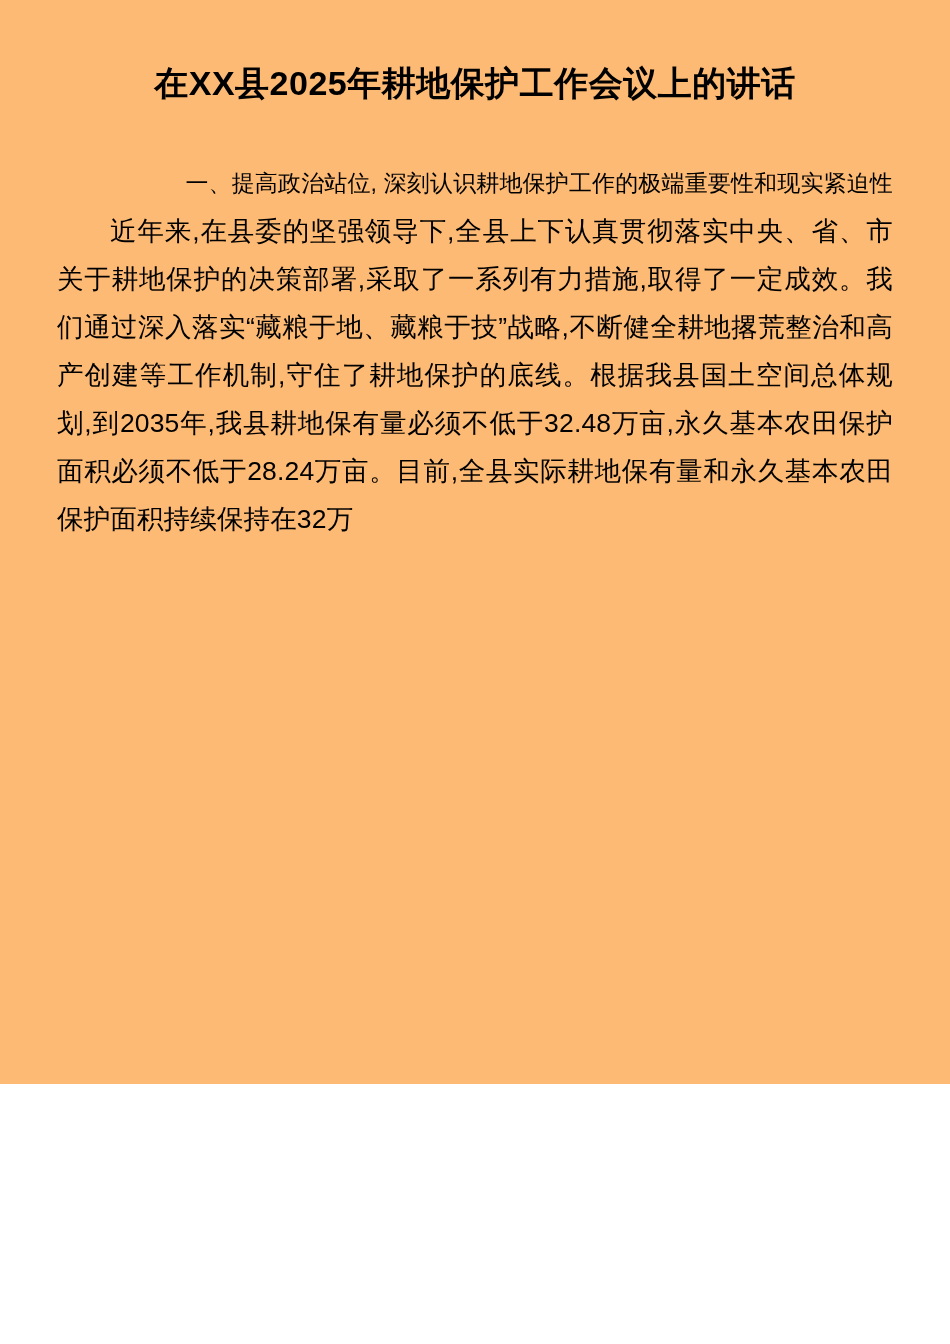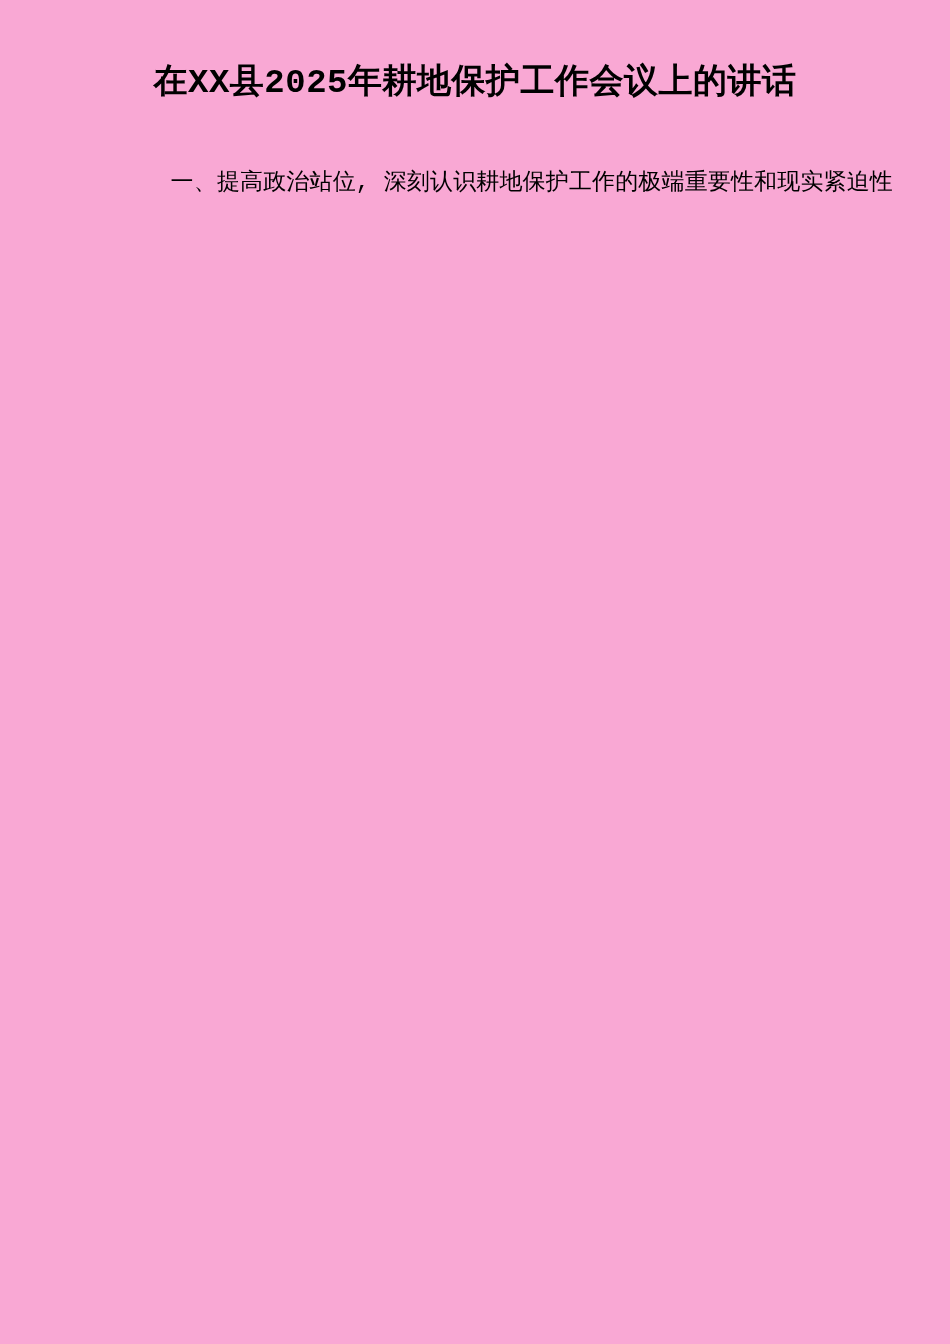--- a/index.html
+++ b/index.html
@@ -7,25 +7,24 @@
     padding: 0;
     background: #ffffff;
   }
   body {
     font-family: "Liberation Sans", "DejaVu Sans", sans-serif;
     color: #000000;
   }
   .page {
     position: relative;
     width: 950px;
-    height: 1344px;
-    background: #f9a8d4;
+    height: 1084px;
+    background: #fdba74;
     box-sizing: border-box;
     overflow: hidden;
-    font-family: Liberation Mono, monospace;
   }
   .doc-body {
     position: absolute;
     left: 57px;
     top: 0;
     width: 836px;
   }
   .doc-title {
     font-size: 34px;
     font-weight: bold;
@@ -77,15 +76,16 @@
 
     <h1 class="doc-title">在XX县2025年耕地保护工作会议上的讲话</h1>
 
     <div class="spacer-after-title"></div>
 
 
 
     <p class="section-heading">一、提高政治站位, 深刻认识耕地保护工作的极端重要性和现实紧迫性</p>
 
 
+    <p class="para">近年来,在县委的坚强领导下,全县上下认真贯彻落实中央、省、市关于耕地保护的决策部署,采取了一系列有力措施,取得了一定成效。我们通过深入落实“藏粮于地、藏粮于技”战略,不断健全耕地撂荒整治和高产创建等工作机制,守住了耕地保护的底线。根据我县国土空间总体规划,到2035年,我县耕地保有量必须不低于32.48万亩,永久基本农田保护面积必须不低于28.24万亩。目前,全县实际耕地保有量和永久基本农田保护面积持续保持在32万</p>
 
   </div>
 </div>
 
 </body></html>

